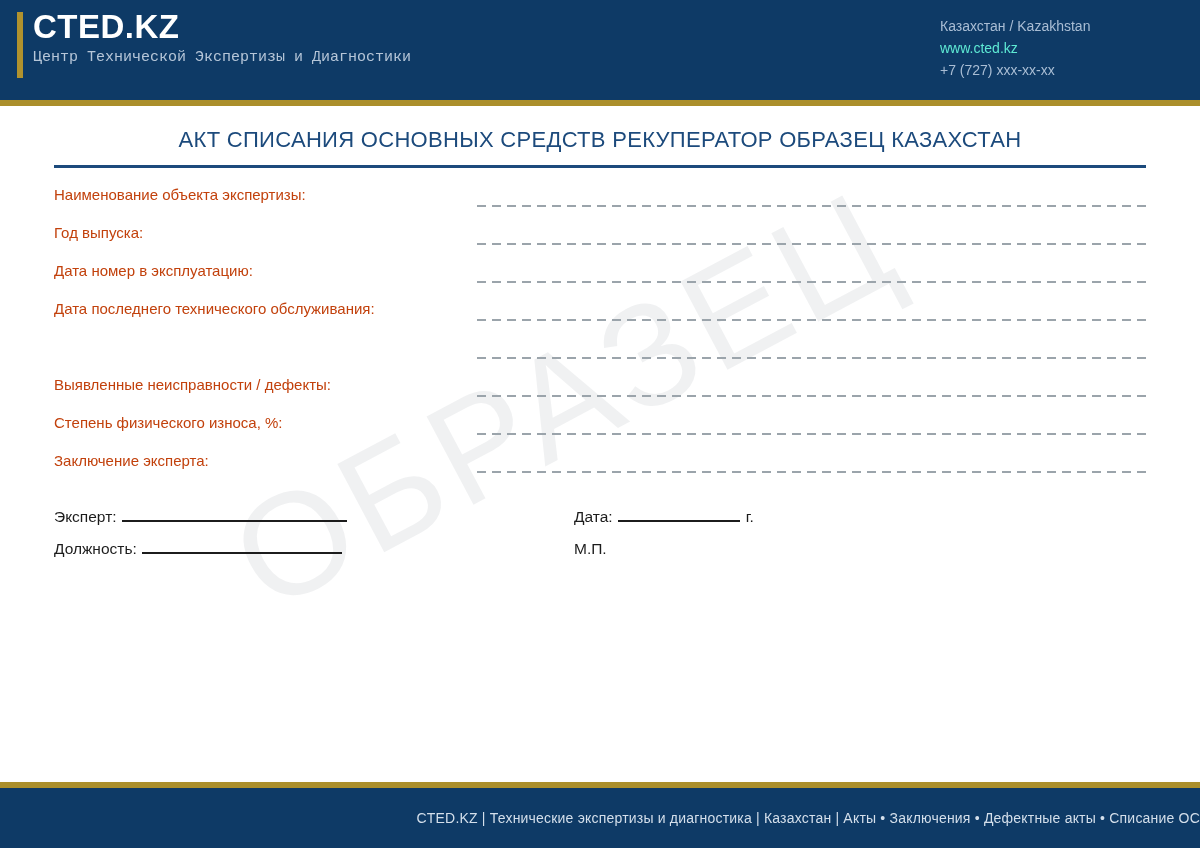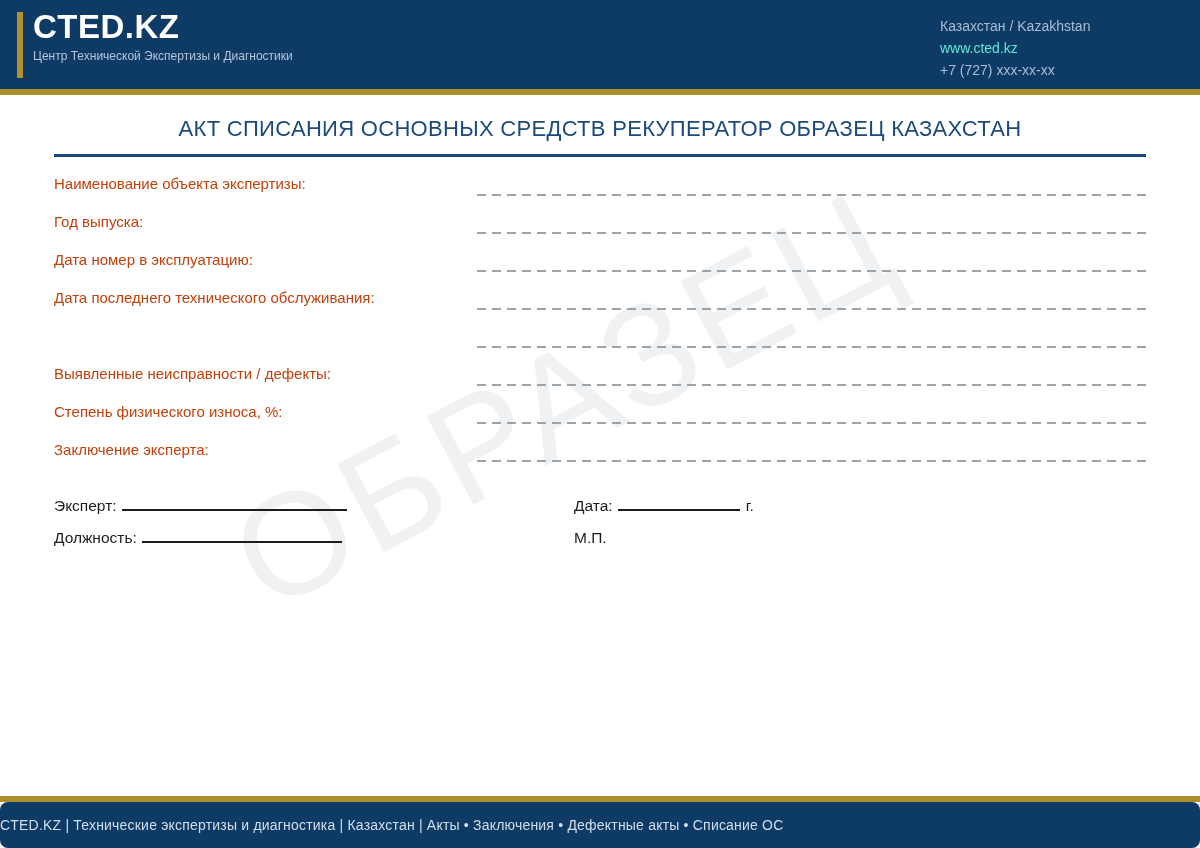--- a/index.html
+++ b/index.html
@@ -8,21 +8,21 @@
     width: 1200px;
     height: 848px;
     background: #ffffff;
     overflow: hidden;
     font-family: "Liberation Sans", sans-serif;
   }
 
   
   .header {
     position: relative;
-    height: 89px;
+    height: 100px;
     background: #0e3a66;
     z-index: 2;
   }
   .header-accent-bar {
     position: absolute;
     left: 17px; top: 12px;
     width: 6px; height: 66px;
     background: #b0922e;
   }
   .logo {
@@ -30,21 +30,22 @@
     left: 33px; top: 8px;
     color: #ffffff;
     font-size: 33px;
     font-weight: bold;
     letter-spacing: 0.5px;
   }
   .tagline {
     position: absolute;
     left: 33px; top: 49px;
     color: #b6c6d8;
-    font-size: 12px;
+    font-size: 15px;
+    font-family: Liberation Mono, monospace;
   }
   .header-contacts {
     position: absolute;
     left: 940px; top: 15px;
     font-size: 14px;
     line-height: 22px;
   }
   .contact-region { color: #a9bdd4; }
   .contact-site { color: #5eead4; text-decoration: none; display: block; }
   .contact-phone { color: #a9bdd4; }
@@ -122,26 +123,25 @@
   }
 
   
   .footer {
     position: absolute;
     left: 0; right: 0; bottom: 0;
     z-index: 2;
   }
   .gold-rule-bottom { height: 6px; background: #ab8f2b; }
   .footer-bar {
-    height: 46px;
+    height: 60px;
     background: #0e3a66;
     display: flex;
     align-items: center;
-    justify-content: flex-start;
-    border-radius: 8px;
+    justify-content: flex-end;
   }
   .footer-text {
     color: #d4dfeb;
     font-size: 14px;
     letter-spacing: 0.2px;
   }
 </style>
 </head>
 <body>
 

